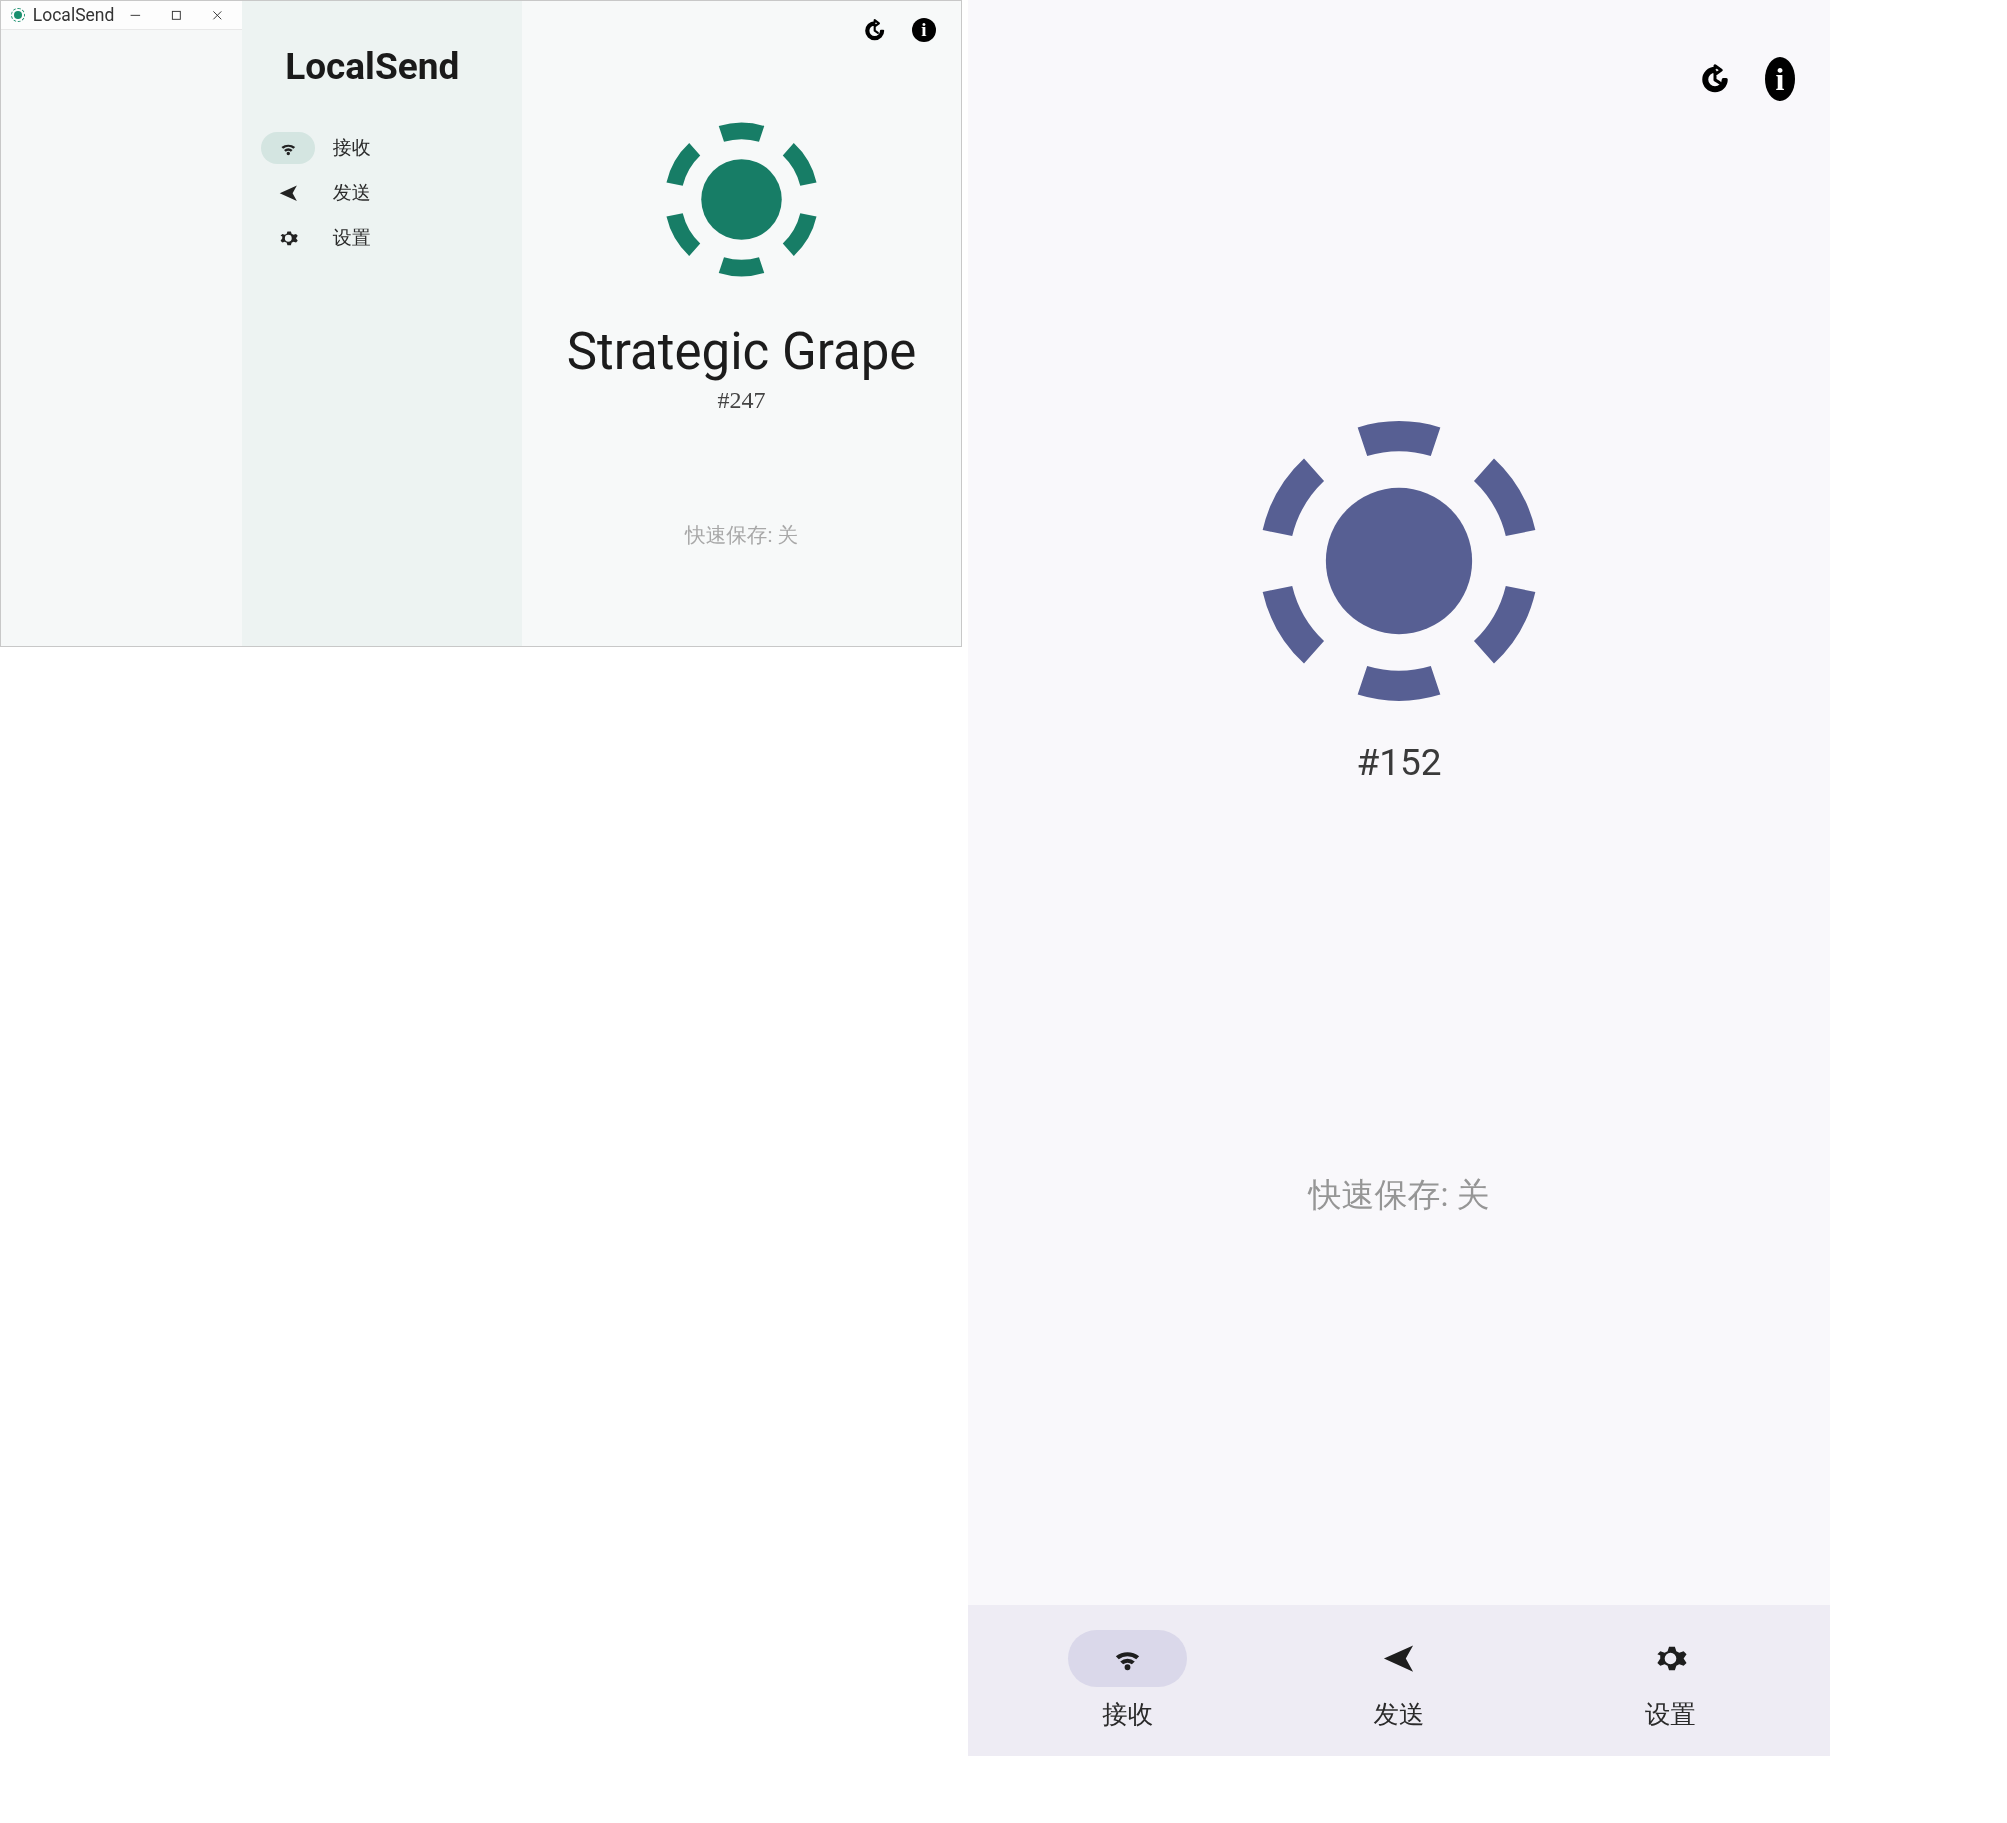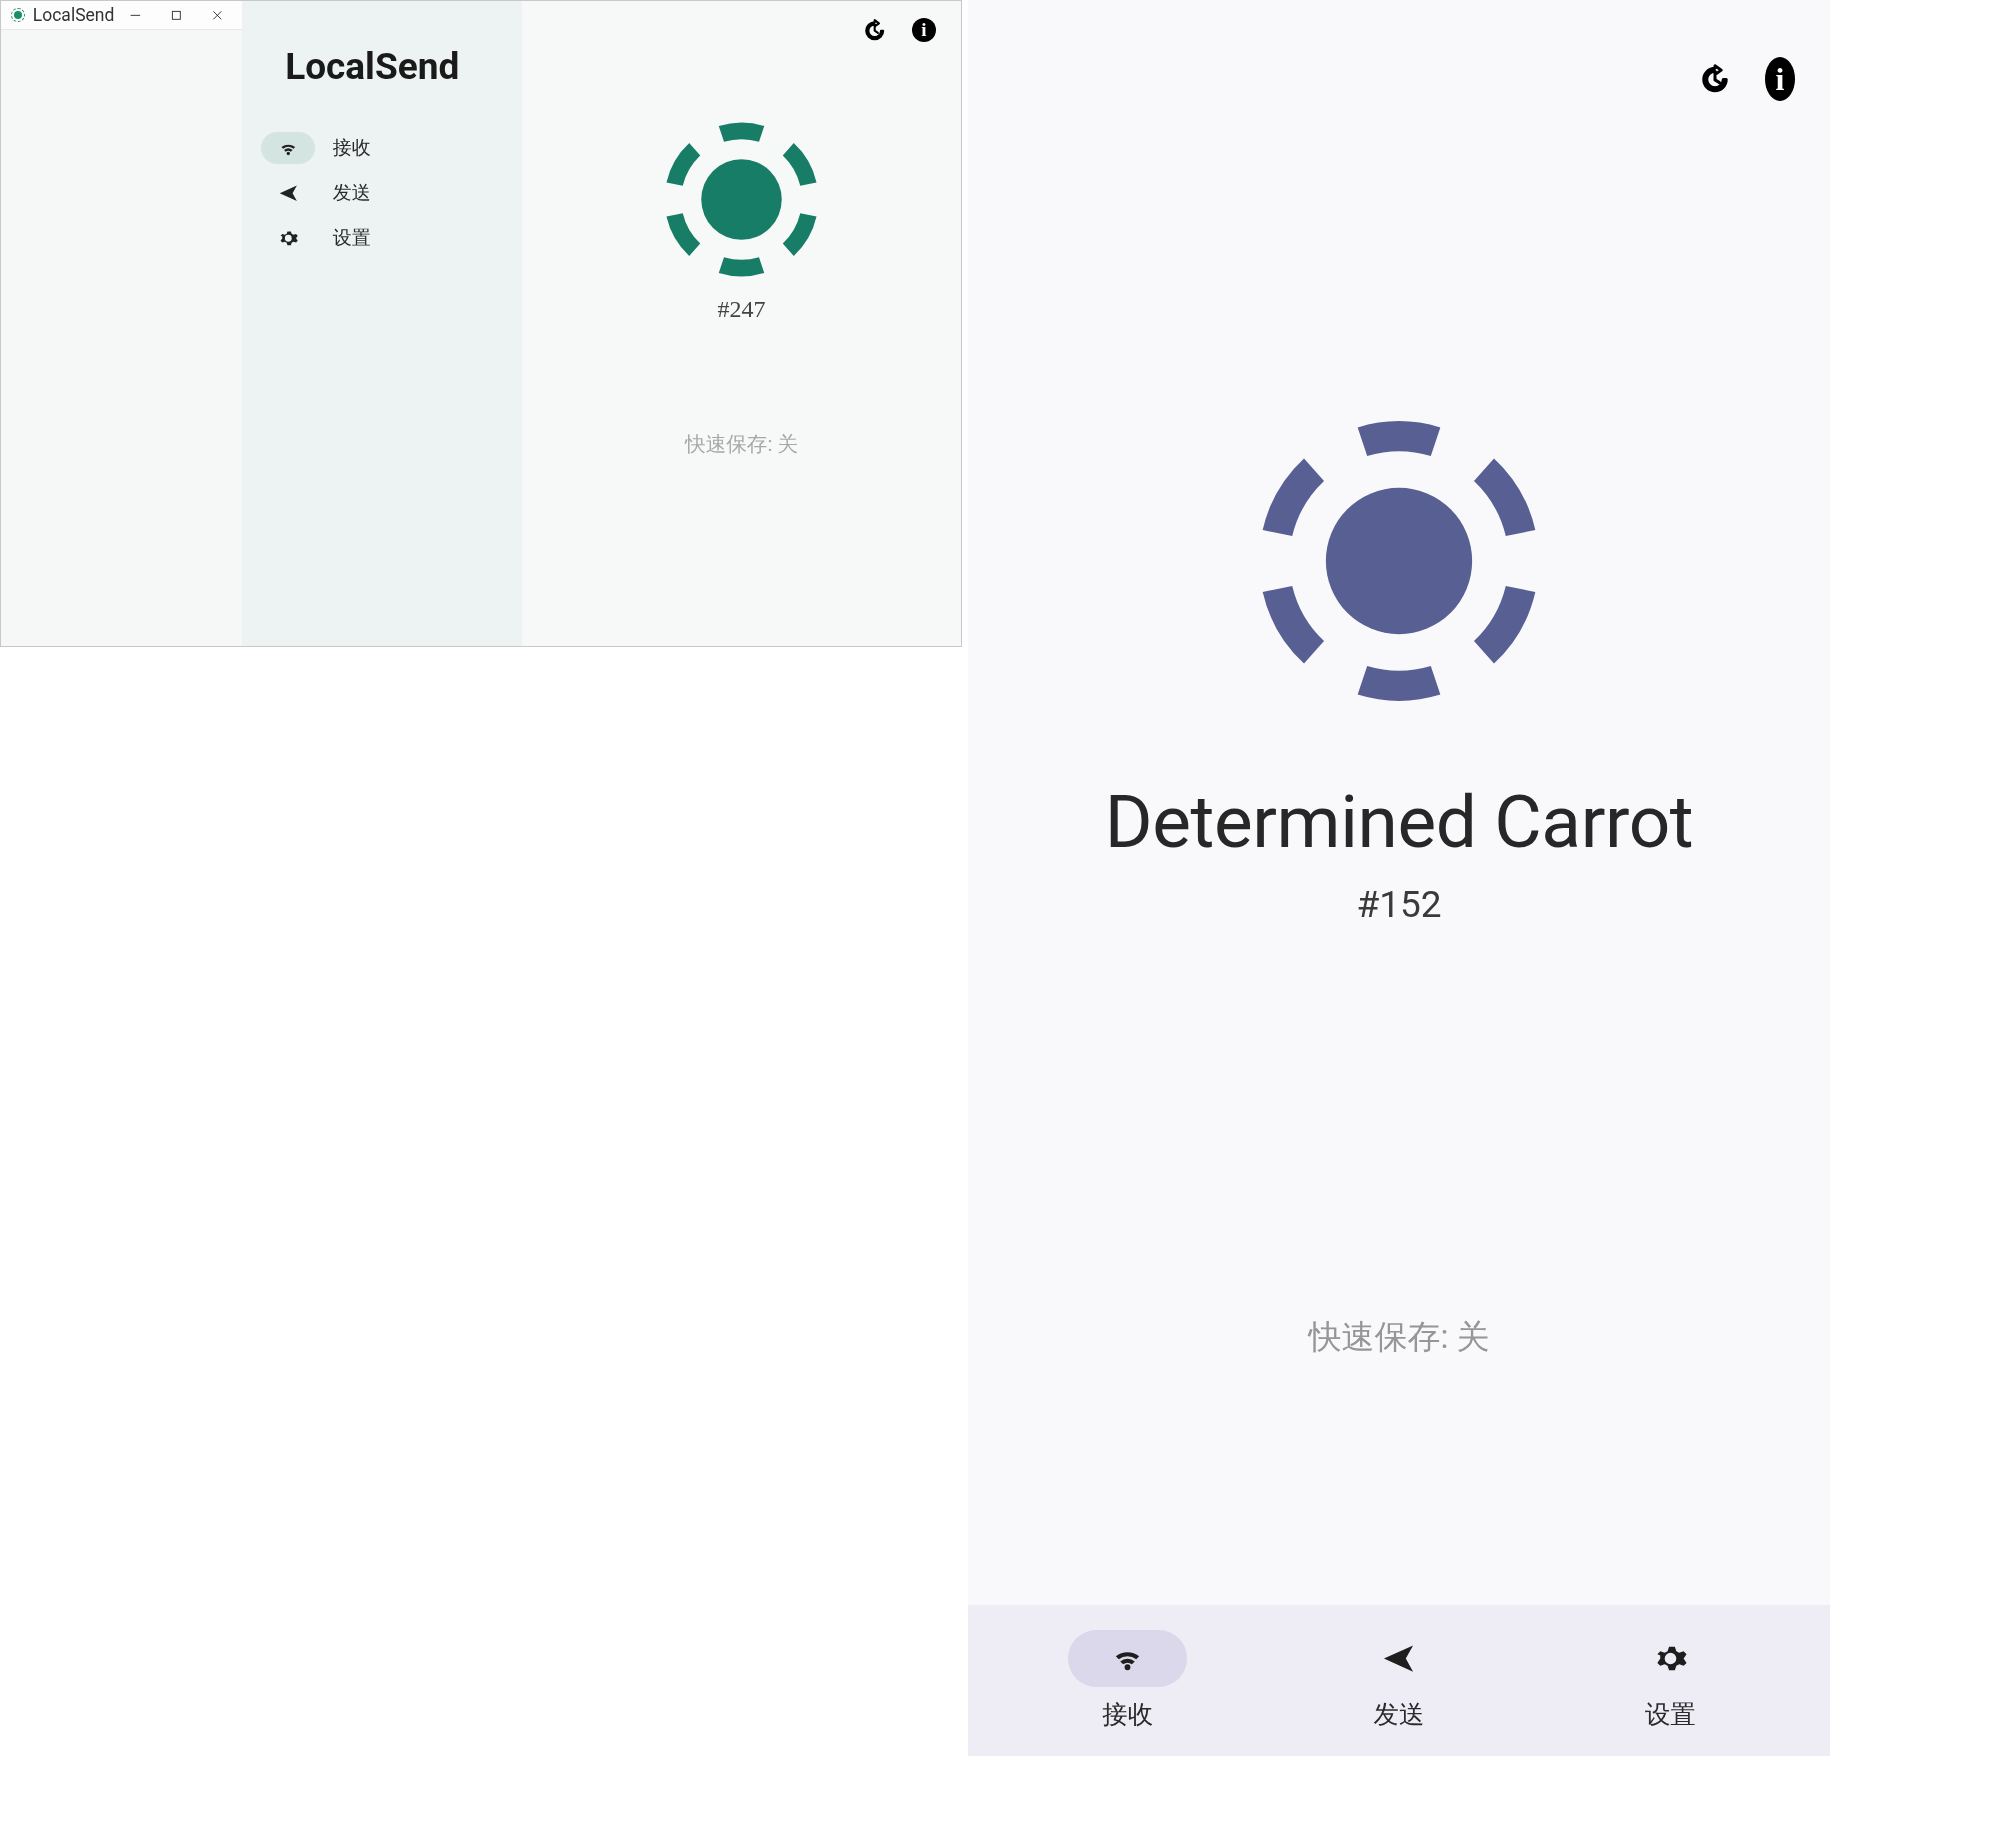--- a/index.html
+++ b/index.html
@@ -237,20 +237,21 @@
               <g transform="rotate(240)">
                   <path d="M -26 -84 A 88 88 0 0 1 26 -84 L 20 -66 A 70 70 0 0 0 -20 -66 Z"></path>
                 </g>
               <g transform="rotate(300)">
                   <path d="M -26 -84 A 88 88 0 0 1 26 -84 L 20 -66 A 70 70 0 0 0 -20 -66 Z"></path>
                 </g>
             </g>
           </g>
         </svg>
       </div>
+      <div class="device-name-d">Strategic Grape</div>
       <div class="device-id-d">#247</div>
       <div class="quicksave-d">快速保存: 关</div>
     </div>
   </div>
 </div>
 
 <div class="mobile-window">
   <div class="mobile-toolbar">
     <div class="icon-btn">
       <svg viewBox="0 0 24 24">
@@ -283,21 +284,20 @@
             <g transform="rotate(240)">
                 <path d="M -26 -84 A 88 88 0 0 1 26 -84 L 20 -66 A 70 70 0 0 0 -20 -66 Z"></path>
               </g>
             <g transform="rotate(300)">
                 <path d="M -26 -84 A 88 88 0 0 1 26 -84 L 20 -66 A 70 70 0 0 0 -20 -66 Z"></path>
               </g>
           </g>
         </g>
       </svg>
     </div>
-    <div class="device-name-m">Determined Carrot</div>
     <div class="device-id-m">#152</div>
     <div class="quicksave-m">快速保存: 关</div>
   </div>
 
   <div class="bottom-nav">
     <div class="bn-item">
       <div class="bn-pill active">
         <svg viewBox="0 0 24 24">
             <path d="M12 20a2 2 0 100-4 2 2 0 000 4zM4 10.5a13 13 0 0116 0l-2 2a10 10 0 00-12 0l-2-2zM7 14a8 8 0 0110 0l-2 2a5 5 0 00-6 0l-2-2z"></path>
           </svg>

